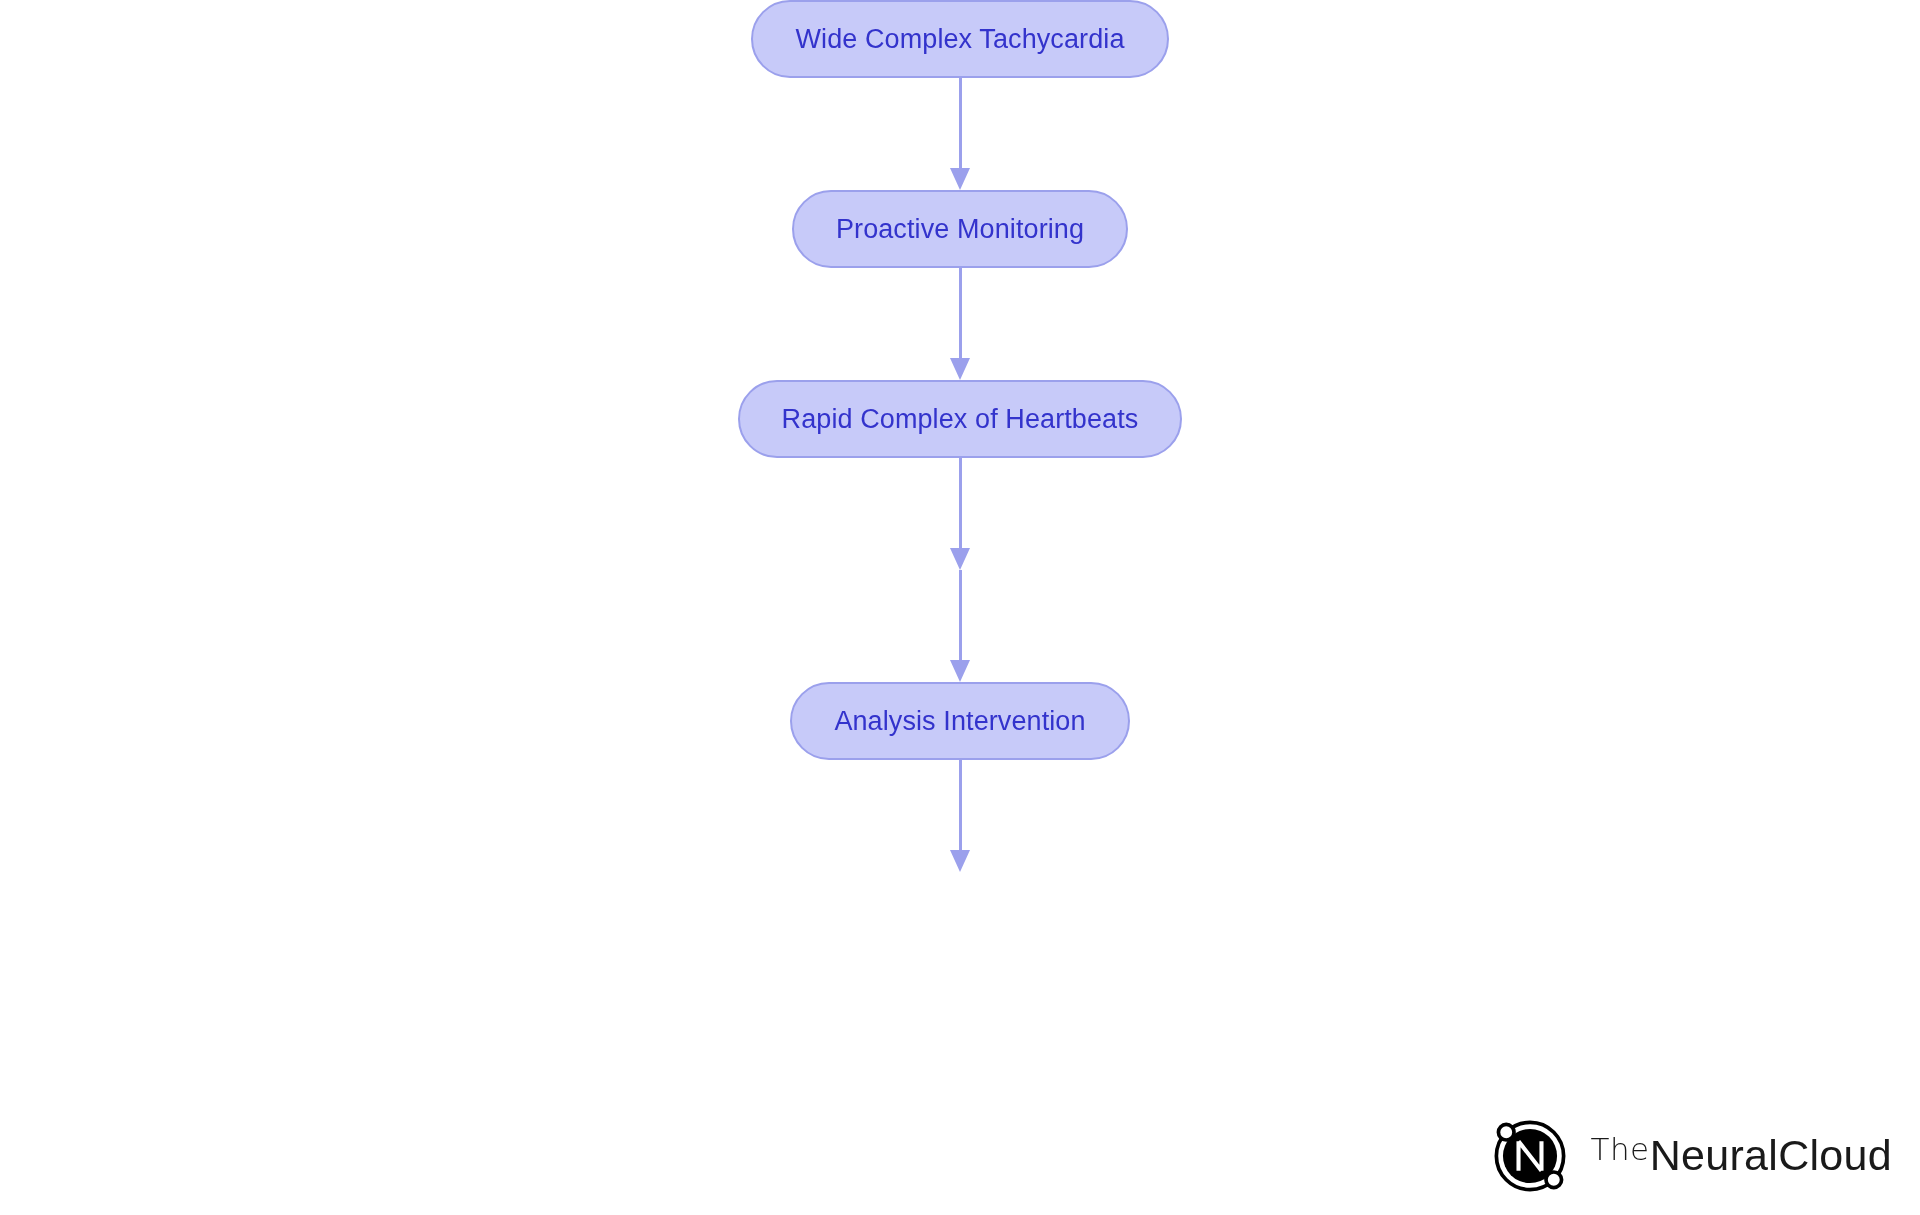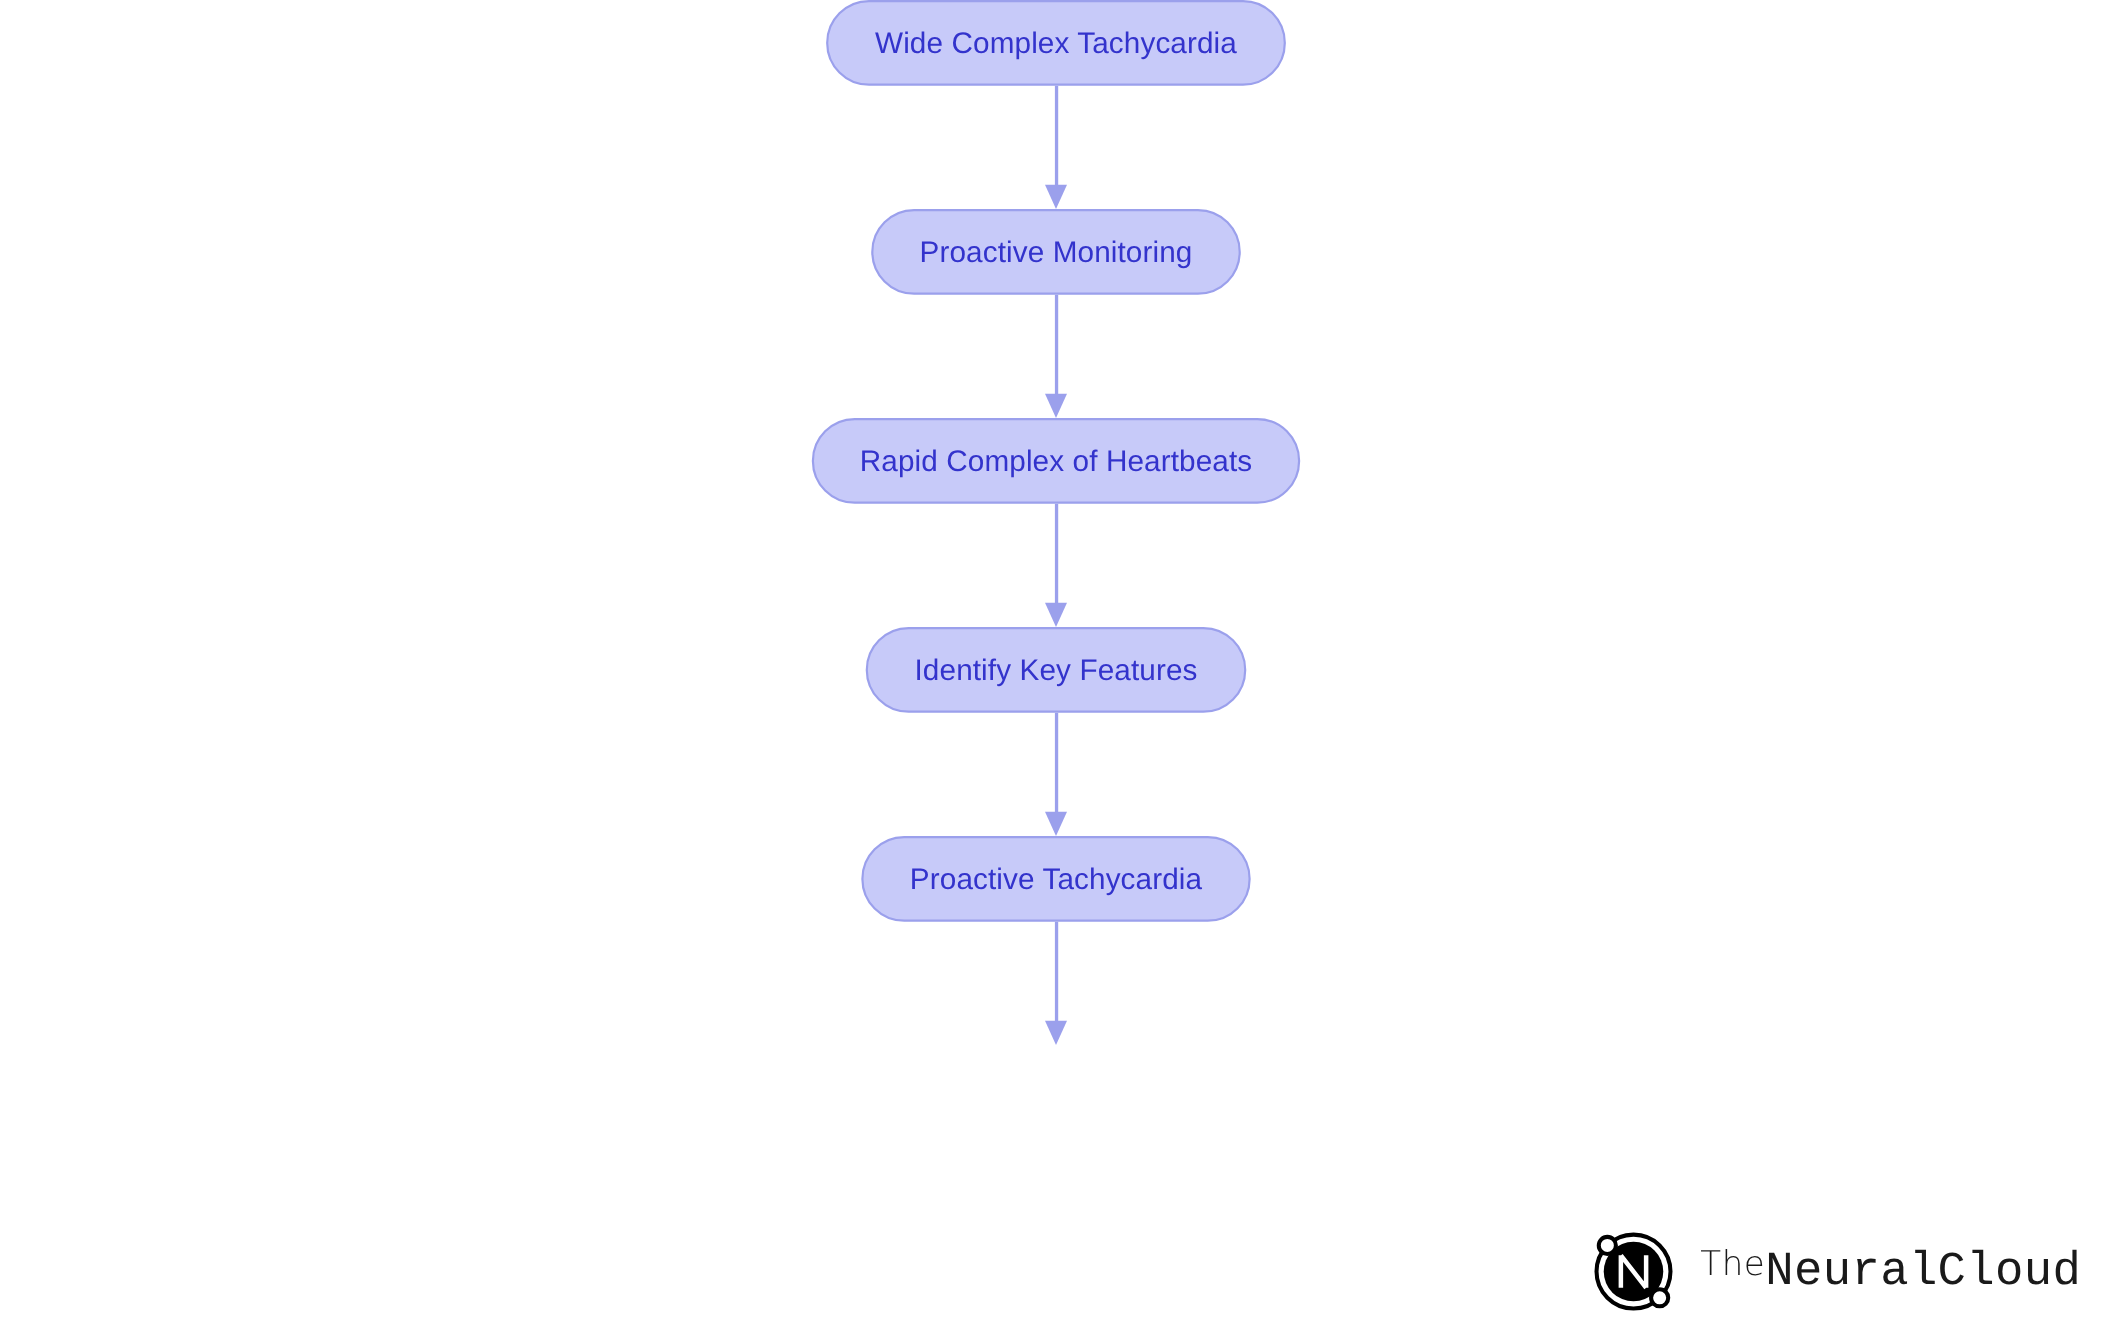--- a/index.html
+++ b/index.html
@@ -106,21 +106,21 @@
     color: #1a1a1a;
   }
   .brand-line-top {
     font-family: "DejaVu Sans", sans-serif;
     font-size: 31px;
     font-weight: 300;
     line-height: 1.05;
     letter-spacing: 0.5px;
   }
   .brand-line-bottom {
-    font-family: Liberation Mono, monospace;
+    font-family: Liberation Sans, sans-serif;
     font-size: 43px;
     font-weight: 300;
     line-height: 1.05;
     letter-spacing: 0.3px;
   }
 </style>
 </head>
 <body>
 
 <div id="flow-canvas">
@@ -147,31 +147,28 @@
 
     <div class="flow-node">
       <span class="flow-node-label">Rapid Complex of Heartbeats</span>
     </div>
 
     <div class="flow-arrow">
       <div class="flow-arrow-line"></div>
       <div class="flow-arrow-head"></div>
     </div>
 
-    <div class="flow-node">
-      <span class="flow-node-label">Identify Key Features</span>
-    </div>
 
     <div class="flow-arrow">
       <div class="flow-arrow-line"></div>
       <div class="flow-arrow-head"></div>
     </div>
 
     <div class="flow-node">
-      <span class="flow-node-label">Proactive Tachycardia</span>
+      <span class="flow-node-label">Analysis Intervention</span>
     </div>
 
     <div class="flow-arrow">
       <div class="flow-arrow-line"></div>
       <div class="flow-arrow-head"></div>
     </div>
 
 
   </div>
 

